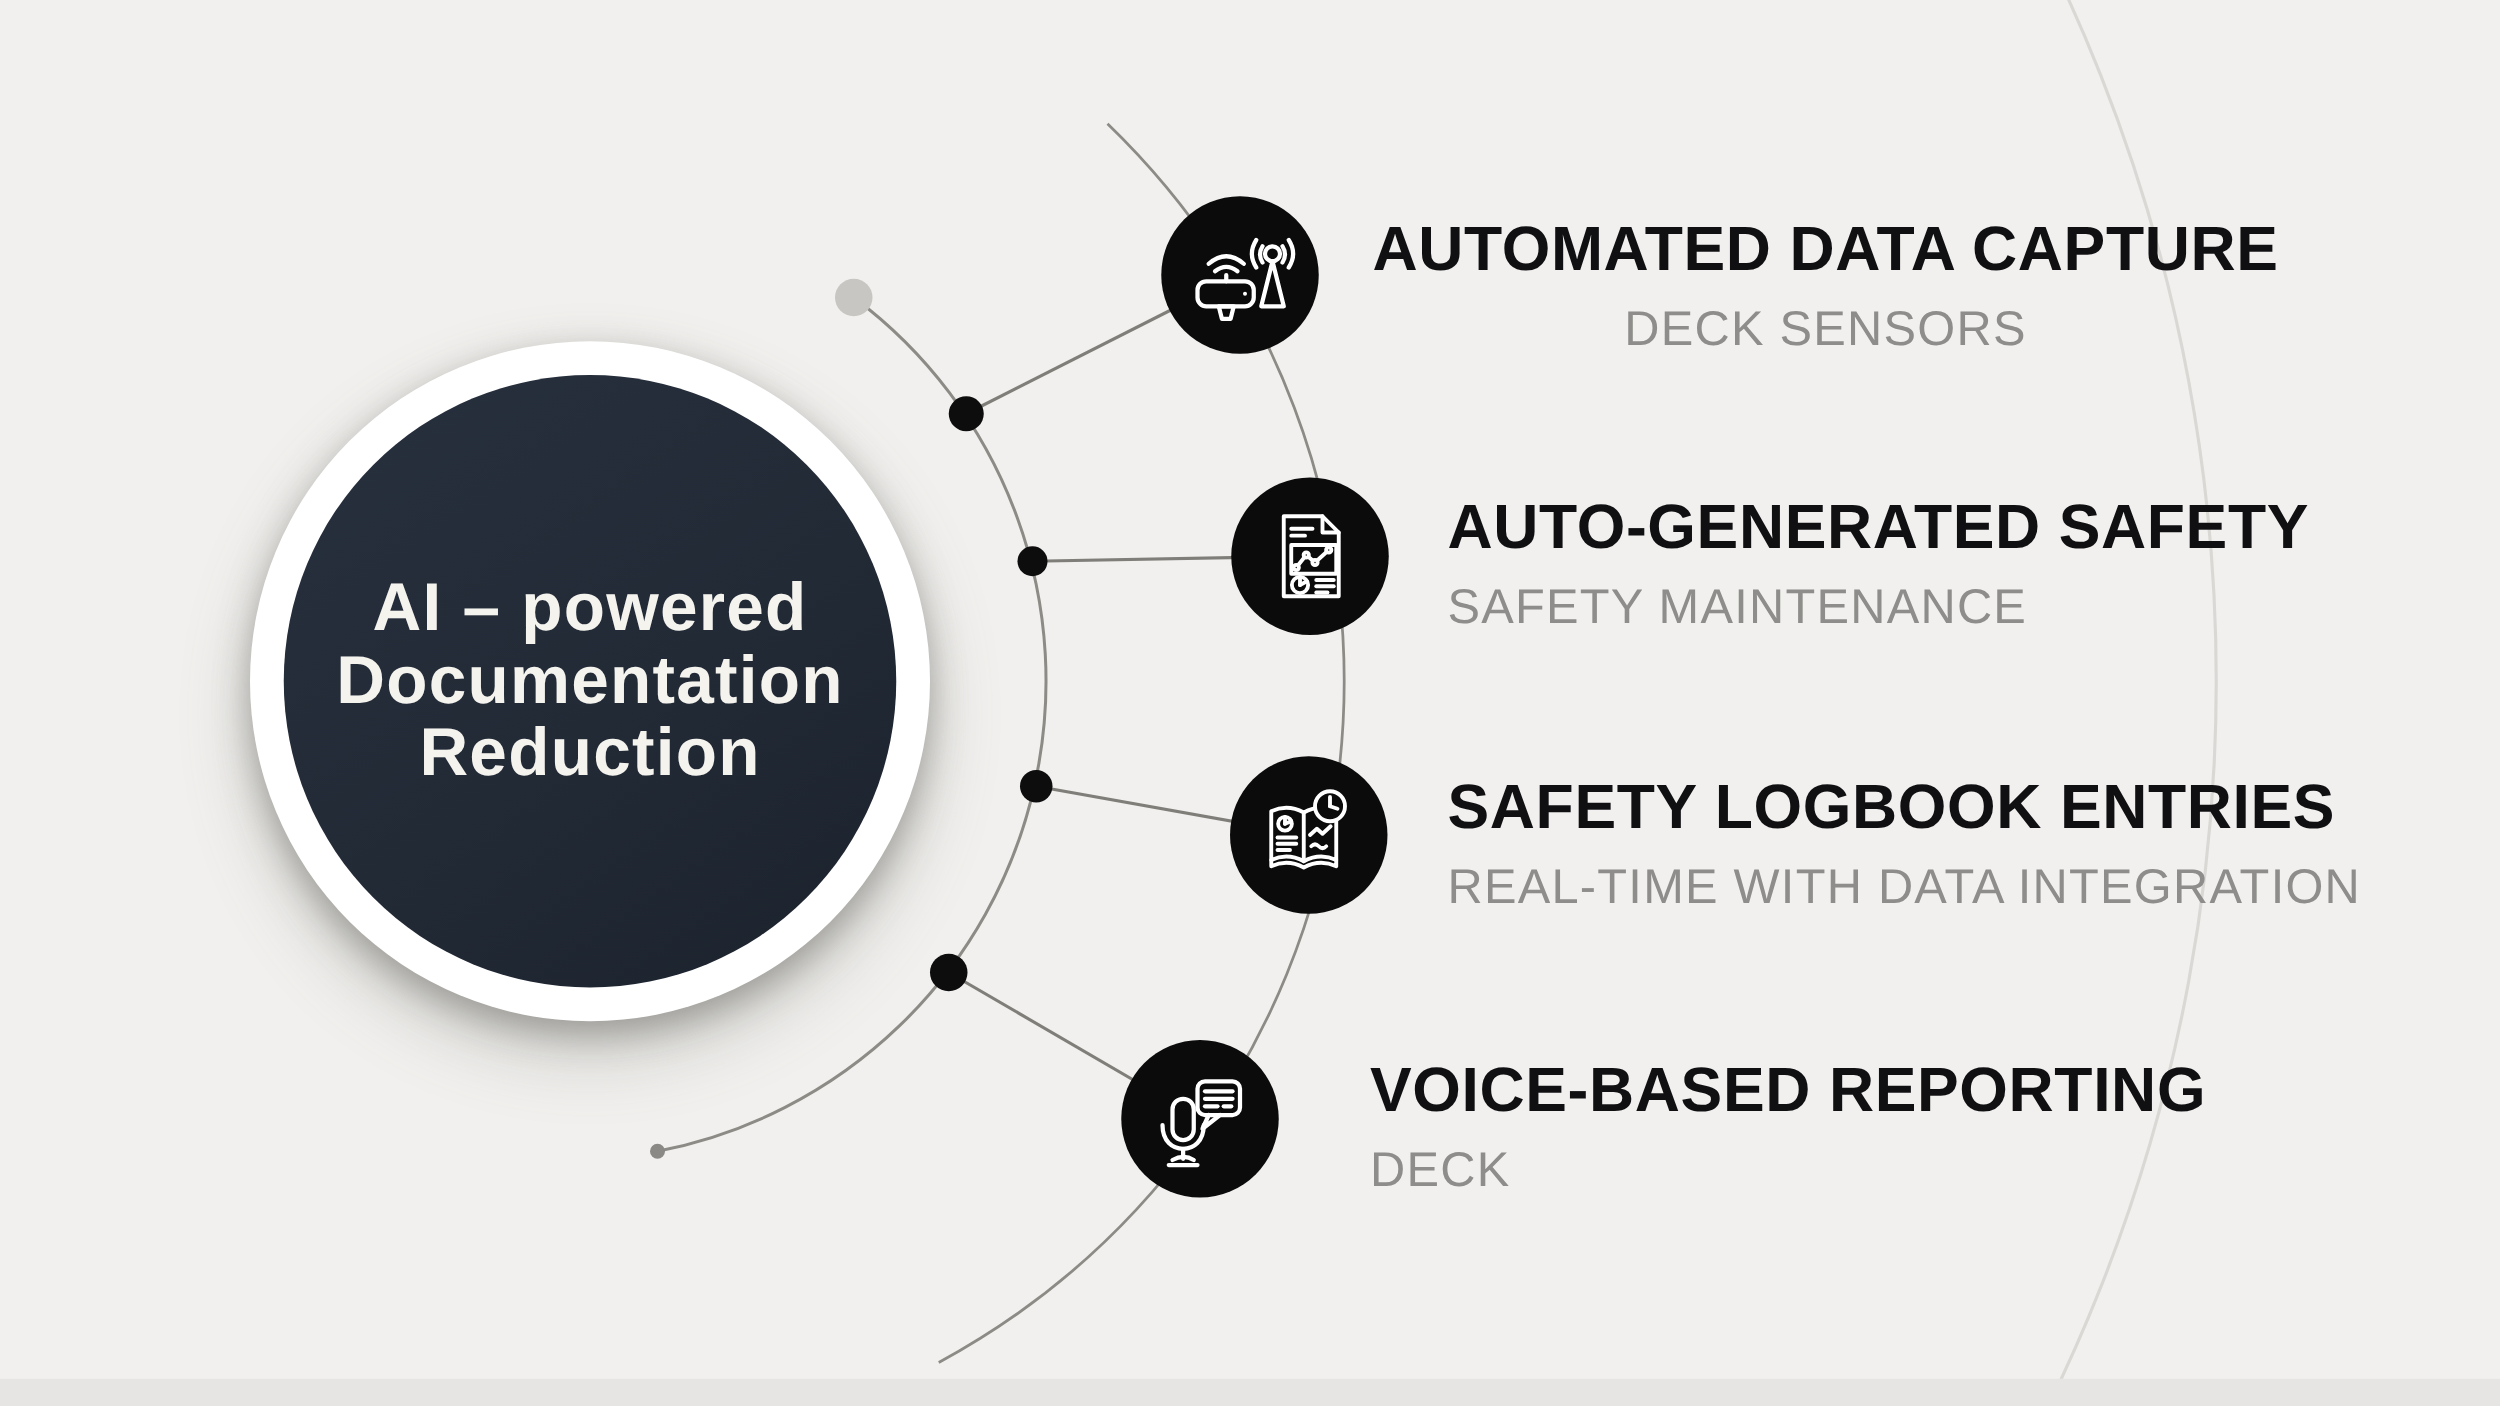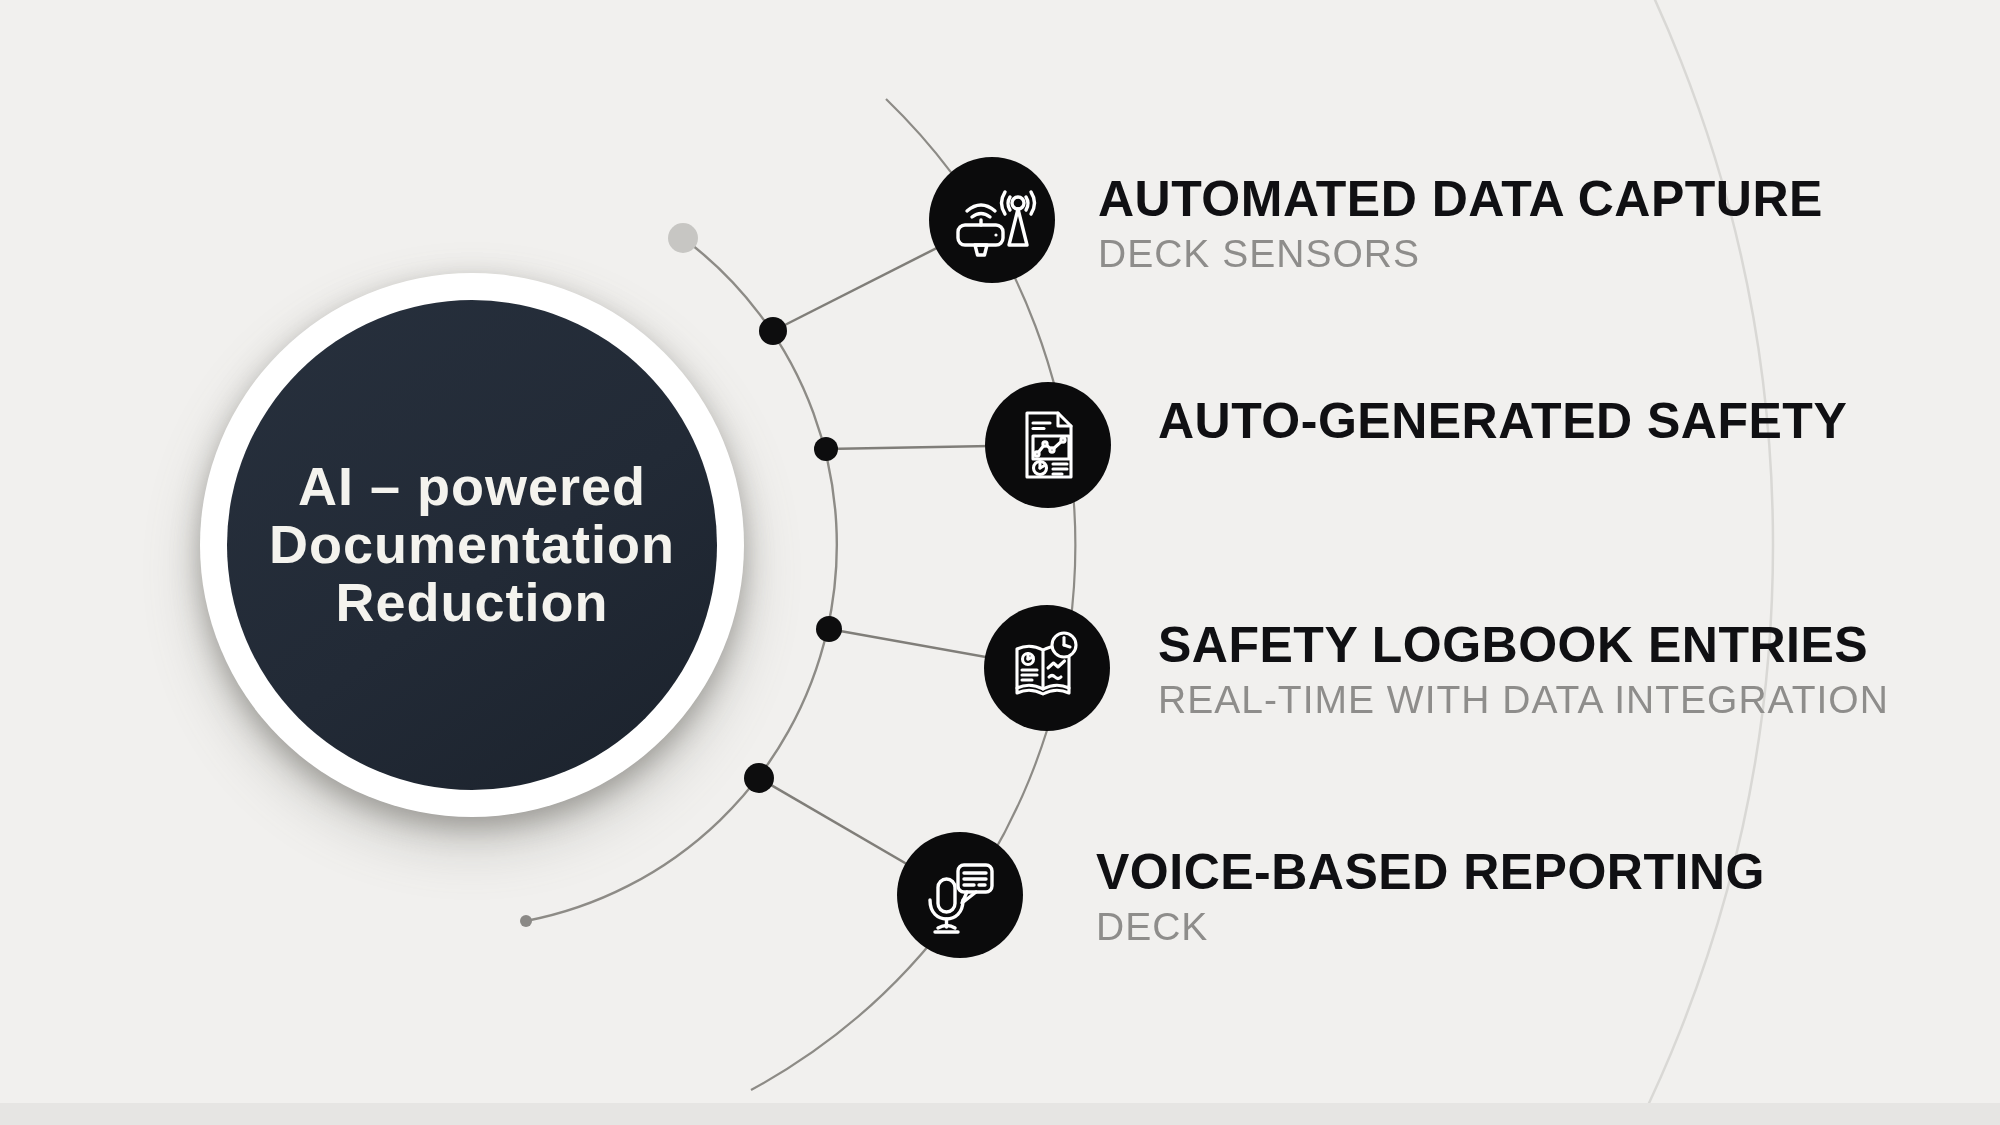--- a/index.html
+++ b/index.html
@@ -53,21 +53,21 @@
   .icon-circle svg{width:100px;height:100px;stroke:#fff;fill:none;
     stroke-width:3.4;stroke-linecap:round;stroke-linejoin:round;}
   
   .item-text{position:absolute;}
   .item-heading{
     font-size:50px;font-weight:700;color:var(--ink);
     line-height:58px;letter-spacing:.5px;white-space:nowrap;
   }
   .item-sub{
     font-size:39px;font-weight:400;color:var(--sub);
-    line-height:48px;letter-spacing:1px;margin-top:2px;white-space:nowrap;
+    line-height:48px;letter-spacing:1px;margin-top:12px;white-space:nowrap;
   }
 </style>
 </head>
 <body>
 
 <div class="canvas">
 
   <svg class="layer" viewBox="0 0 2000 1125">
 
     <circle cx="455" cy="545" r="1318" fill="none" stroke="var(--faint-arc)" stroke-width="2.5"></circle>
@@ -106,21 +106,21 @@
       <circle cx="54" cy="65" r="1.6" fill="#fff" stroke="none"></circle>
       <path d="M33 75 h12 l-2.5 10 h-7 z"></path>
       <circle cx="76" cy="33" r="6"></circle>
       <path d="M76 39 L85 75 L67 75 Z"></path>
       <path d="M63 22 q-7 11 0 22"></path>
       <path d="M89 22 q7 11 0 22"></path>
       <path d="M68 27 q-4 6.5 0 13"></path>
       <path d="M84 27 q4 6.5 0 13"></path>
     </svg>
   </div>
-  <div class="item-text" style="left:1098px;top:170px;">
+  <div class="item-text" style="left:1098px;top:170px;text-align:center;">
     <div class="item-heading">AUTOMATED DATA CAPTURE</div>
     <div class="item-sub">DECK SENSORS</div>
   </div>
 
   <div class="icon-circle" style="left:985px;top:382px;">
     <svg viewBox="0 0 100 100" style="stroke-width:3.1">
       <path d="M29 18 h31 l13 13 v51 h-44 z"></path>
       <path d="M60 18 v13 h13"></path>
       <line x1="35" y1="28" x2="52" y2="28"></line>
       <line x1="35" y1="33.5" x2="46" y2="33.5"></line>
@@ -133,20 +133,21 @@
       <circle cx="42" cy="73" r="6.5"></circle>
       <line x1="42" y1="73" x2="42" y2="66.5"></line>
       <line x1="42" y1="73" x2="47.5" y2="70"></line>
       <line x1="55" y1="69" x2="69" y2="69"></line>
       <line x1="55" y1="74" x2="69" y2="74"></line>
       <line x1="55" y1="79" x2="64" y2="79"></line>
     </svg>
   </div>
   <div class="item-text" style="left:1158px;top:392px;">
     <div class="item-heading">AUTO-GENERATED SAFETY</div>
+    <div class="item-sub">SAFETY MAINTENANCE</div>
   </div>
 
   <div class="icon-circle" style="left:984px;top:605px;">
     <svg viewBox="0 0 100 100" style="stroke-width:3.1">
       <path d="M20 31 Q33 25 46 32 V71 Q33 64 20 70 Z"></path>
       <path d="M46 32 Q59 25 72 31 V70 Q59 64 46 71"></path>
       <path d="M20 70 V75 Q33 69 46 76 Q59 69 72 75 V70"></path>
       <circle cx="31" cy="41" r="5.5"></circle>
       <line x1="31" y1="41" x2="31" y2="35.5"></line>
       <line x1="31" y1="41" x2="36" y2="39"></line>

